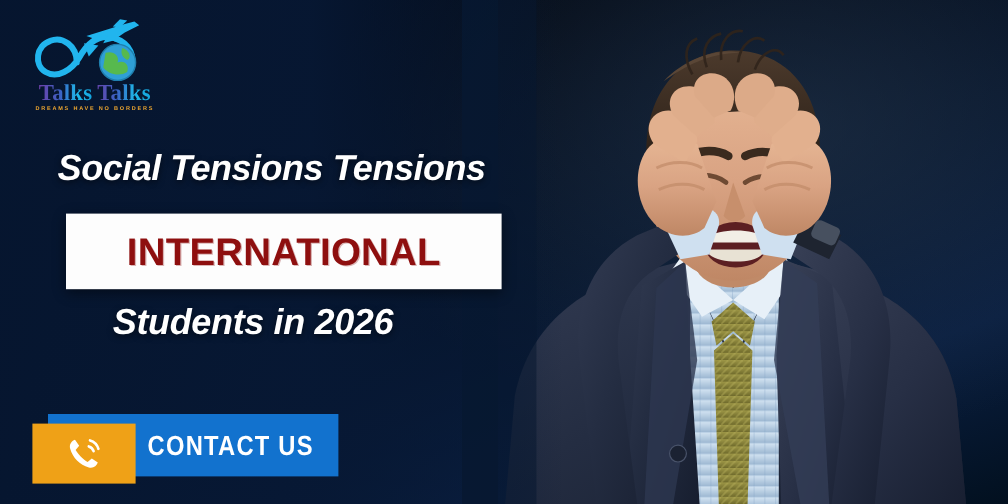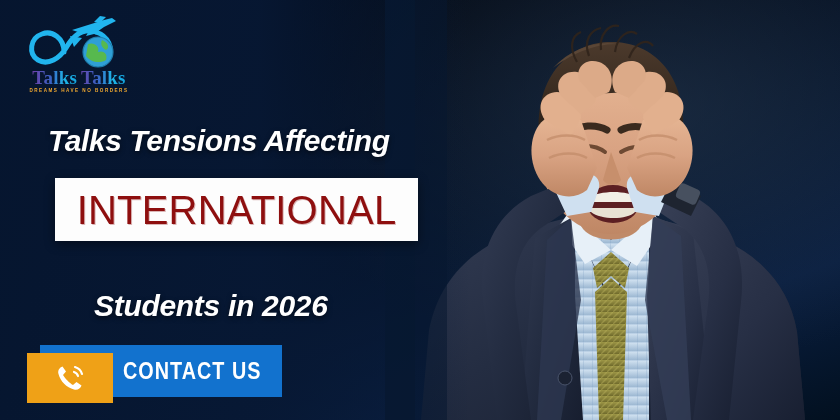--- a/index.html
+++ b/index.html
@@ -48,30 +48,29 @@
     font-size:30px; font-weight:bold; font-style:italic; color:#ffffff;
     letter-spacing:-0.4px; line-height:38px; white-space:nowrap;
     text-shadow:0 2px 5px rgba(0,0,0,.55);
   }
   .hl-band {
     position:absolute; left:7px; top:56px; width:363px; height:63px;
     background:#fdfdfd; display:flex; align-items:center; justify-content:center;
     box-shadow:0 3px 10px rgba(0,0,0,.45);
   }
   .hl2 {
-    font-size:40px; font-weight:normal; color:#8e0f0f; letter-spacing:.2px;
+    font-size:32px; font-weight:bold; color:#8e0f0f; letter-spacing:.2px;
     line-height:34px; white-space:nowrap;
     text-shadow:1px 1px 0 rgba(140,20,20,.30);
   }
   .hl3 {
     position:absolute; left:46px; top:128px;
     font-size:30px; font-weight:bold; font-style:italic; color:#ffffff;
     letter-spacing:-0.3px; line-height:38px; white-space:nowrap;
     text-shadow:0 2px 5px rgba(0,0,0,.55);
-    margin-top:37px;
   }
 
   
   .cta { position:absolute; left:27px; top:345px; width:221px; height:52px; cursor:pointer; }
   .cta-bar {
     position:absolute; left:13px; top:0; width:242px; height:52px;
     background:#1272ce;
   }
   .cta-fold {
     position:absolute; left:22px; top:50px; width:13px; height:8px;
@@ -270,21 +269,21 @@
       <path d="M52 16 L84 6 L92 4 L96 7 L84 13 L74 20 L66 22 L70 15 L58 18 Z" fill="#21b5ee"></path>
       <path d="M74 8 L80 2 L86 3 L80 9 Z" fill="#21b5ee"></path>
     </svg>
     <div class="logo-word">
       <span class="t">Talks</span><span class="t" style="padding-left:4px">Talks</span>
     </div>
     <div class="logo-tag">DREAMS HAVE NO BORDERS</div>
   </div>
 
   <div class="headline">
-    <div class="hl1">Talks Tensions Affecting</div>
+    <div class="hl1">Social Tensions Tensions</div>
     <div class="hl-band">
       <div class="hl2">INTERNATIONAL</div>
     </div>
     <div class="hl3">Students in 2026</div>
   </div>
 
   <div class="cta">
     <div class="cta-bar"></div>
     <div class="cta-fold"></div>
     <div class="cta-badge">

